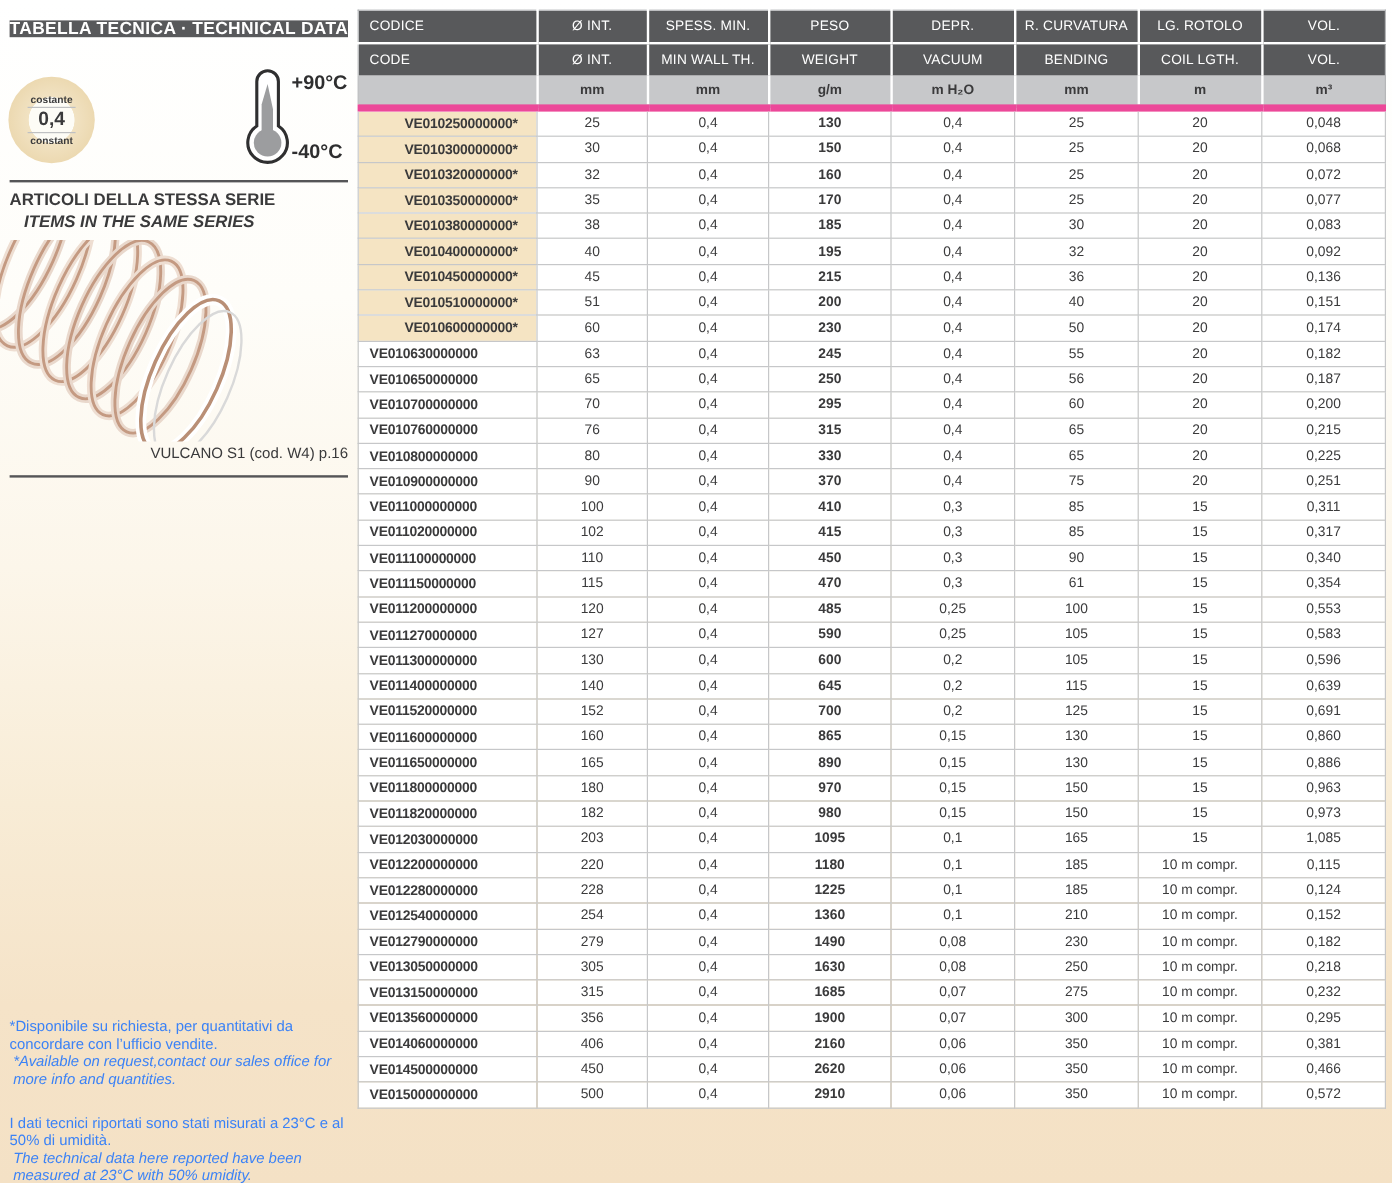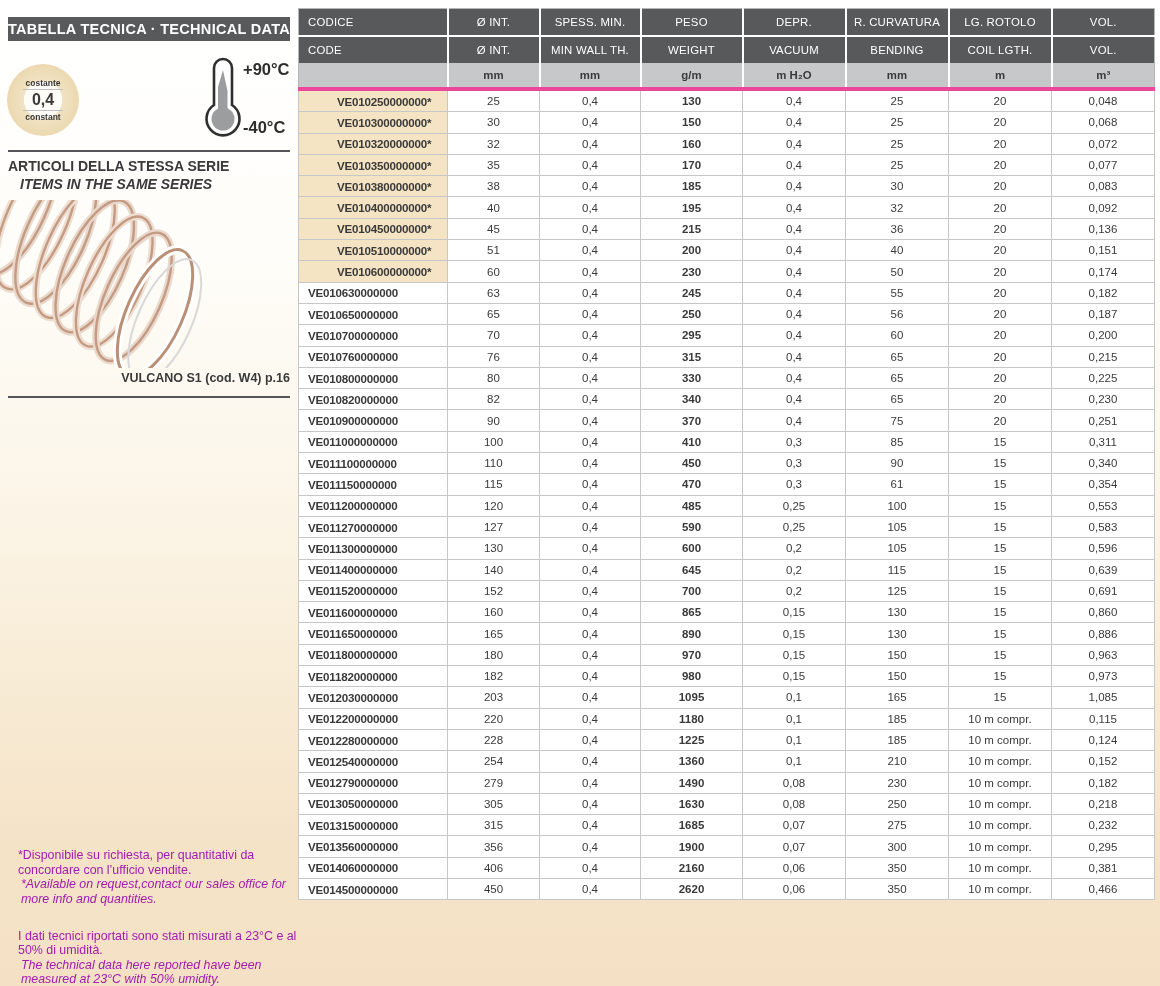--- a/index.html
+++ b/index.html
@@ -3,21 +3,21 @@
 <meta charset="utf-8">
 <style>
   html,body{margin:0;padding:0;}
   body{
     width:1160px;height:986px;position:relative;overflow:hidden;
     font-family:"Liberation Sans",sans-serif;color:#3a3a3b;
     background:linear-gradient(180deg,#ffffff 0%,#fefdf9 25%,#fcf6ea 48%,#f8ecd6 68%,#f5e3c8 85%,#f4e1c5 100%);
   }
   
   .title-bar{
-    position:absolute;left:8px;top:17px;width:282px;height:24px;
+    position:absolute;left:8px;top:17px;width:282px;height:14px;
     background:#58595b;color:#fff;font-weight:bold;font-size:14.5px;letter-spacing:.3px;
     display:flex;align-items:center;justify-content:center;white-space:nowrap;
   }
   .badge{
     position:absolute;left:7px;top:64px;width:72px;height:72px;border-radius:50%;
     background:radial-gradient(circle,#fdfcf6 0 37%,#f1e2c2 38%,#ecd9b1 70%,#f3e5c9 100%);
     display:flex;align-items:center;justify-content:center;
   }
   .badge-inner{display:flex;flex-direction:column;align-items:center;line-height:1;}
   .badge-top,.badge-bottom{font-size:8.5px;font-weight:bold;color:#3a3a3b;}
@@ -27,37 +27,37 @@
   }
   .thermo-svg{position:absolute;left:200px;top:55px;}
   .temp-max{position:absolute;left:243px;top:60px;font-size:16.5px;font-weight:bold;color:#2e2e2f;}
   .temp-min{position:absolute;left:243px;top:118px;font-size:16.5px;font-weight:bold;color:#2e2e2f;}
   .rule{position:absolute;left:8px;width:282px;border-top:2px solid #555557;}
   .rule-1{top:150px;}
   .rule-2{top:396px;}
   .series-title{position:absolute;left:8px;top:157px;font-size:14px;font-weight:bold;line-height:1.3;color:#3a3a3b;white-space:nowrap;}
   .series-title .en{font-style:italic;margin-left:12px;}
   .product-photo{position:absolute;left:0;top:200px;width:290px;height:168px;}
-  .product-caption{position:absolute;left:8px;top:371px;width:282px;text-align:right;font-size:12.5px;font-weight:bold;color:#3a3a3b;}
-  .footnotes{position:absolute;left:18px;top:848px;width:292px;font-size:12.4px;line-height:1.18;color:#a21caf;}
+  .product-caption{position:absolute;left:8px;top:371px;width:282px;text-align:right;font-size:12.5px;font-weight:normal;color:#3a3a3b;}
+  .footnotes{position:absolute;left:8px;top:848px;width:292px;font-size:12.4px;line-height:1.18;color:#3b82f6;}
   .footnotes p{margin:0;}
   .footnotes .en{font-style:italic;padding-left:3px;}
   .footnotes .gap{margin-top:22px;}
   
   .table-wrap{position:absolute;left:298px;top:8px;width:857px;}
   table{width:100%;border-collapse:collapse;table-layout:fixed;}
   thead th{
     background:#58595b;color:#fff;font-size:11.4px;font-weight:normal;height:26px;
     padding:0 7px;text-align:center;border-left:2px solid #fff;letter-spacing:.2px;
   }
   thead tr th:first-child{border-left:none;text-align:left;padding-left:9px;}
   thead tr.r1 th{border-bottom:2px solid #fff;}
   thead tr.units td{
     background:#c7c8ca;color:#3a3a3b;font-size:11.4px;font-weight:bold;height:22px;
-    text-align:center;border-left:2px solid #fff;border-bottom:4px solid #ec4899;
+    text-align:center;border-left:2px solid #fff;border-bottom:6px solid #ec4899;
   }
   thead tr.units td:first-child{border-left:none;}
   tbody td{
     background:#fff;height:20.3px;font-size:11.5px;color:#3a3a3b;text-align:center;
     padding:0;border:1px solid #c6c7c9;white-space:nowrap;overflow:hidden;
   }
   tbody td.code{text-align:left;padding-left:9px;font-weight:bold;font-size:11.6px;letter-spacing:-.2px;}
   tbody tr.starred td.code{background:#f5e4c3;padding-left:38px;}
   tbody td.weight{font-weight:bold;}
   table{border:1px solid #b5b6b8;}
@@ -307,50 +307,50 @@
             <td class="code">VE010800000000</td>
             <td>80</td>
             <td>0,4</td>
             <td class="weight">330</td>
             <td>0,4</td>
             <td>65</td>
             <td>20</td>
             <td>0,225</td>
           </tr>
           <tr>
-            <td class="code">VE010820000000</td>
-            <td>82</td>
-            <td>0,4</td>
-            <td class="weight">340</td>
-            <td>0,4</td>
-            <td>65</td>
-            <td>20</td>
-            <td>0,230</td>
-          </tr>
-          <tr>
             <td class="code">VE010900000000</td>
             <td>90</td>
             <td>0,4</td>
             <td class="weight">370</td>
             <td>0,4</td>
             <td>75</td>
             <td>20</td>
             <td>0,251</td>
           </tr>
           <tr>
             <td class="code">VE011000000000</td>
             <td>100</td>
             <td>0,4</td>
             <td class="weight">410</td>
             <td>0,3</td>
             <td>85</td>
             <td>15</td>
             <td>0,311</td>
           </tr>
           <tr>
+            <td class="code">VE011020000000</td>
+            <td>102</td>
+            <td>0,4</td>
+            <td class="weight">415</td>
+            <td>0,3</td>
+            <td>85</td>
+            <td>15</td>
+            <td>0,317</td>
+          </tr>
+          <tr>
             <td class="code">VE011100000000</td>
             <td>110</td>
             <td>0,4</td>
             <td class="weight">450</td>
             <td>0,3</td>
             <td>90</td>
             <td>15</td>
             <td>0,340</td>
           </tr>
           <tr>
@@ -546,17 +546,27 @@
           <tr>
             <td class="code">VE014500000000</td>
             <td>450</td>
             <td>0,4</td>
             <td class="weight">2620</td>
             <td>0,06</td>
             <td>350</td>
             <td>10 m compr.</td>
             <td>0,466</td>
           </tr>
+          <tr>
+            <td class="code">VE015000000000</td>
+            <td>500</td>
+            <td>0,4</td>
+            <td class="weight">2910</td>
+            <td>0,06</td>
+            <td>350</td>
+            <td>10 m compr.</td>
+            <td>0,572</td>
+          </tr>
         </tbody>
     </table>
   </div>
 
 </div>
 
 </body></html>

